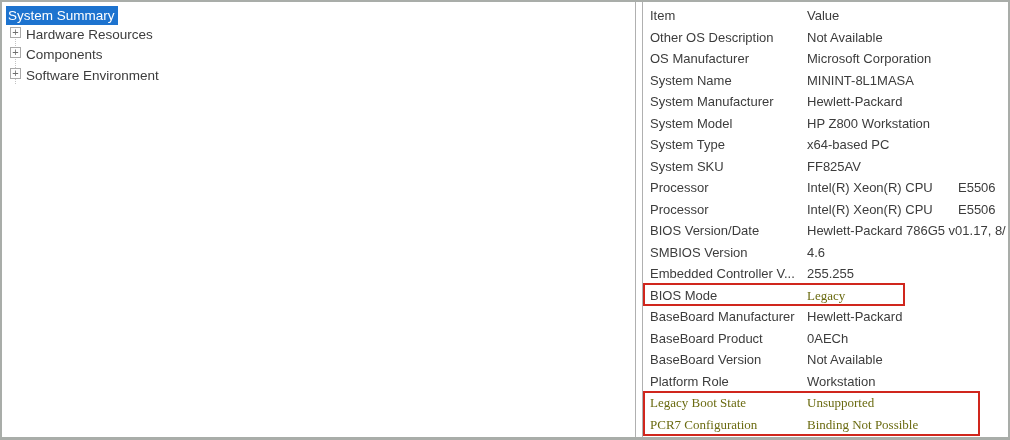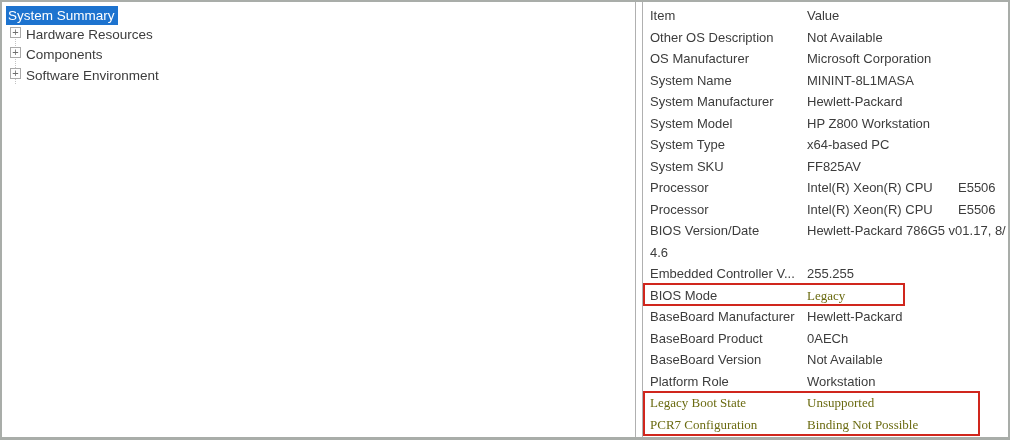--- a/index.html
+++ b/index.html
@@ -164,20 +164,21 @@
   </div>
         <div class="drow">
     <div class="cell-item">Processor</div>
     <div class="cell-value">Intel(R) Xeon(R) CPU       E5506</div>
   </div>
         <div class="drow">
     <div class="cell-item">BIOS Version/Date</div>
     <div class="cell-value">Hewlett-Packard 786G5 v01.17, 8/</div>
   </div>
         <div class="drow">
+    <div class="cell-item">SMBIOS Version</div>
     <div class="cell-value">4.6</div>
   </div>
         <div class="drow">
     <div class="cell-item">Embedded Controller V...</div>
     <div class="cell-value">255.255</div>
   </div>
         <div class="drow">
     <div class="cell-item">BIOS Mode</div>
     <div class="cell-value hl">Legacy</div>
   </div>

